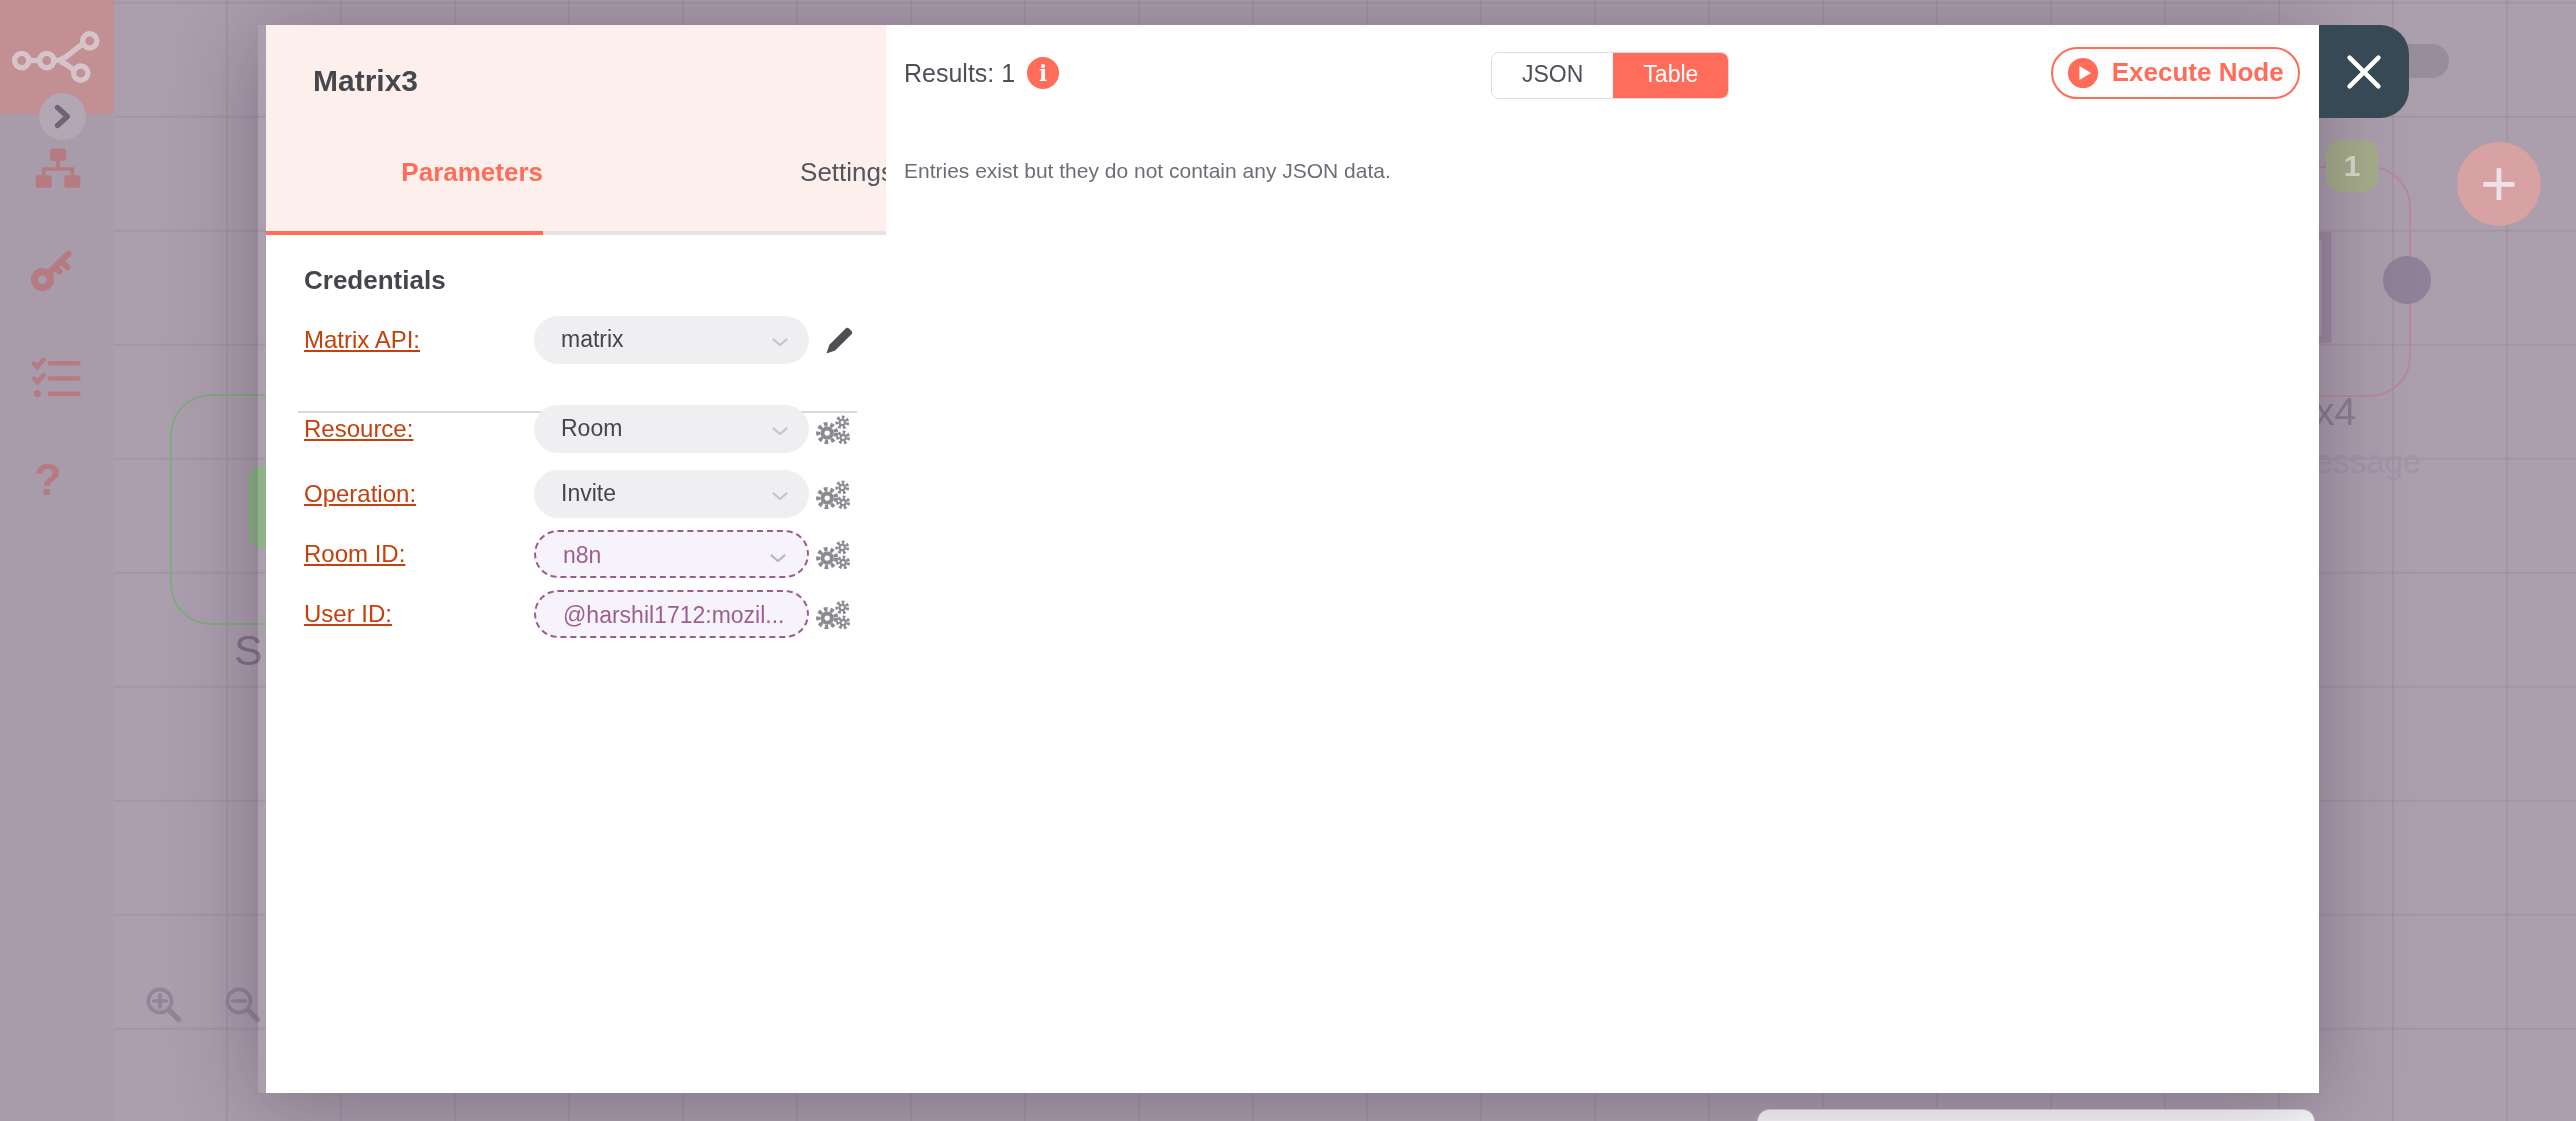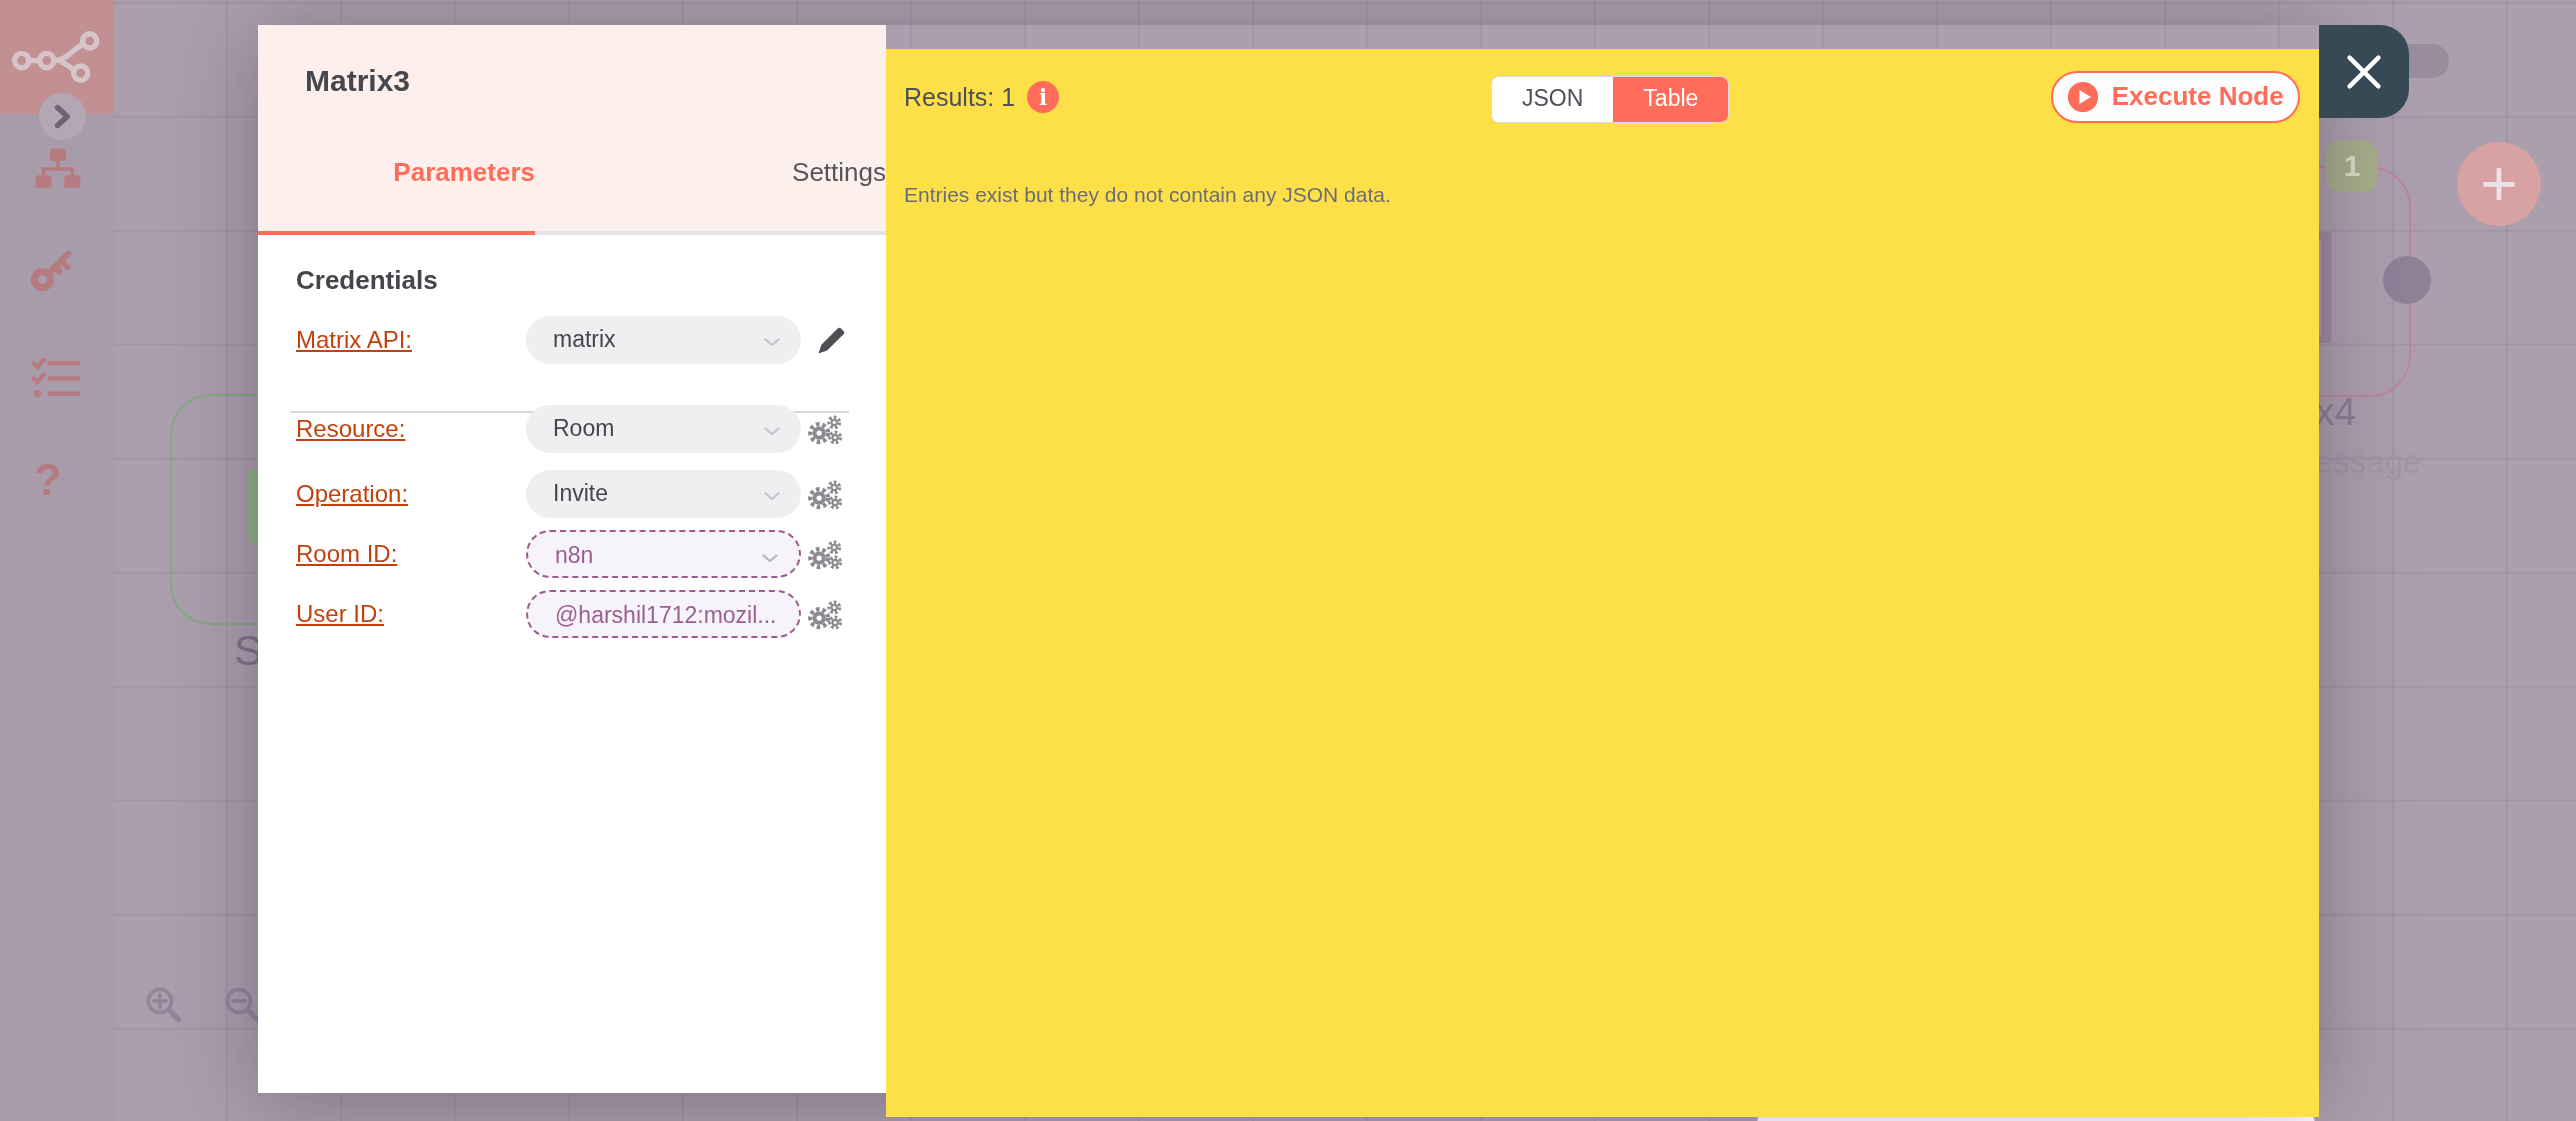--- a/index.html
+++ b/index.html
@@ -34,21 +34,21 @@
   .add-node-btn { position:absolute; left:2457px; top:142px; width:84px; height:84px; border-radius:50%;
     background:#d8a2a4; color:#eee2e6; font-size:64px; font-weight:200; display:flex; align-items:center; justify-content:center; }
   .toolbar-pill { position:absolute; left:2376px; top:44px; width:73px; height:34px; border-radius:17px; background:#978d9c; }
   .zoom-ctl { position:absolute; top:984px; }
   .bottom-card { position:absolute; left:1757px; top:1109px; width:558px; height:36px;
     background:#fcfcfd; border:1.8px solid #d9d5df; border-radius:12.5px 12.5px 0 0; }
 
   
   .dialog { position:absolute; left:258px; top:25px; width:2061px; height:1068px;
     box-shadow:0 9px 81px rgba(48,30,58,.35); }
-  .pane-left { position:absolute; left:0; top:0; width:628px; height:100%; background:#ffffff; }
+  .pane-left { position:absolute; left:8px; top:0; width:628px; height:100%; background:#ffffff; }
   .pane-header { position:absolute; left:0; top:0; width:628px; height:209px; background:#fdefeb; }
   .nd-title { position:absolute; left:47px; top:39px; font-size:30px; font-weight:600; color:#47474e; }
   .tab { position:absolute; top:132px; font-size:26px; text-align:right; cursor:default; }
   .tab-params { left:0; width:277px; font-weight:700; color:#ff6d5a; }
   .tab-settings { left:349px; width:279px; color:#55555e; }
   .tab-underline { position:absolute; top:206px; left:0; width:628px; height:3.6px; background:#e4e2e8; }
   .tab-underline-active { position:absolute; top:0; left:0; width:277px; height:3.6px; background:#ff6d5a; }
 
   .cred-heading { position:absolute; left:38px; top:240px; font-size:26px; font-weight:700; color:#45454b; }
   .prow { position:absolute; left:0; width:628px; height:48px; }
@@ -56,21 +56,21 @@
   .pill { position:absolute; left:268px; top:0; width:275px; height:48px; border-radius:24px;
     background:#efeff1;text-align:right; }
   .pill-text { position:absolute; left:27px; top:0; line-height:47px; font-size:23px; color:#45454c; white-space:nowrap; }
   .pill .chev { position:absolute; right:19.7px; top:20.6px; }
   .pill-expr { background:#f6f3fa; border:2.2px dashed #9d5c8f; }
   .pill-expr .pill-text { color:#9d5e91; }
   .row-gear { position:absolute; left:547px; top:5.4px; }
   .row-pencil { position:absolute; left:556px; top:6.3px; }
   .divider { position:absolute; left:32px; top:386px; width:559px; height:1.8px; background:#d9d9dc; }
 
-  .pane-right { position:absolute; left:628px; top:0; width:1433px; height:100%; background:#fde047;margin-top:24px; }
+  .pane-right { position:absolute; left:628px; top:0; width:1433px; height:100%; background:#ffffff; }
   .results-label { position:absolute; left:18px; top:34px; font-size:25px; color:#4f4f58; }
   .info-badge { position:absolute; left:141px; top:32px; width:32px; height:32px; border-radius:50%;
     background:#ff6d5a; color:#fff; font-family:"DejaVu Serif", serif; font-weight:700; font-size:21.5px;
     display:flex; align-items:center; justify-content:center; }
   .view-toggle { position:absolute; left:605px; top:27px; height:47px; display:flex; border-radius:8px; overflow:hidden;
     border:1.8px solid #dbdbe0; background:#fff; }
   .view-btn { height:100%; line-height:43px; font-size:23px; padding:0 30px; color:#4f4f58; background:#fff; }
   .view-btn.active { background:#ff6d5a; color:#ffffff; }
   .execute-btn { position:absolute; left:1165px; top:21.5px; width:249px; height:52px; border-radius:26px;
     border:2.2px solid #ff6d5a; background:#fdfdfd; display:flex; align-items:center; justify-content:center; gap:12.5px; }

